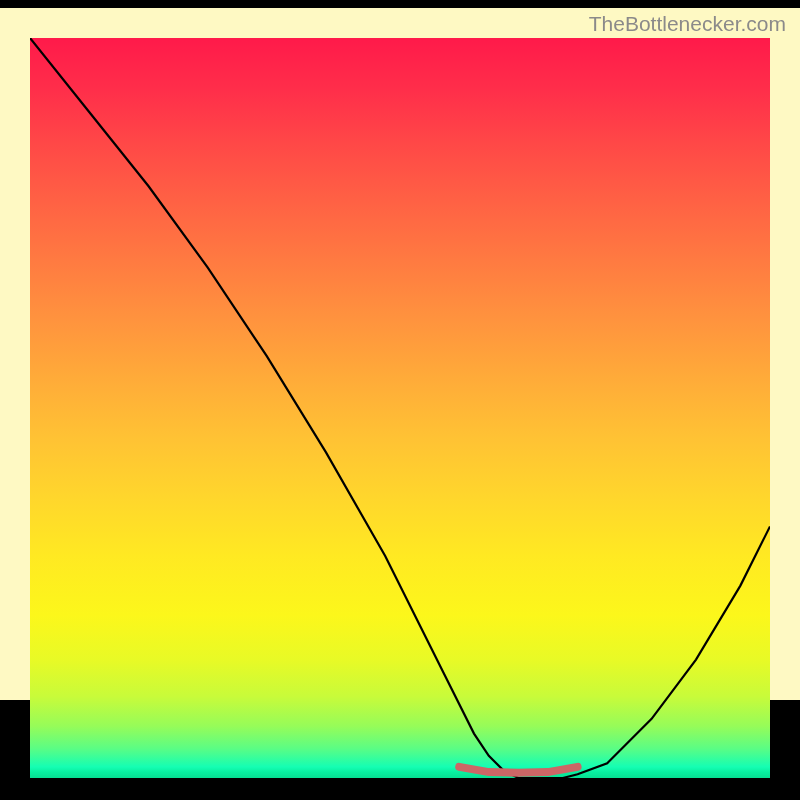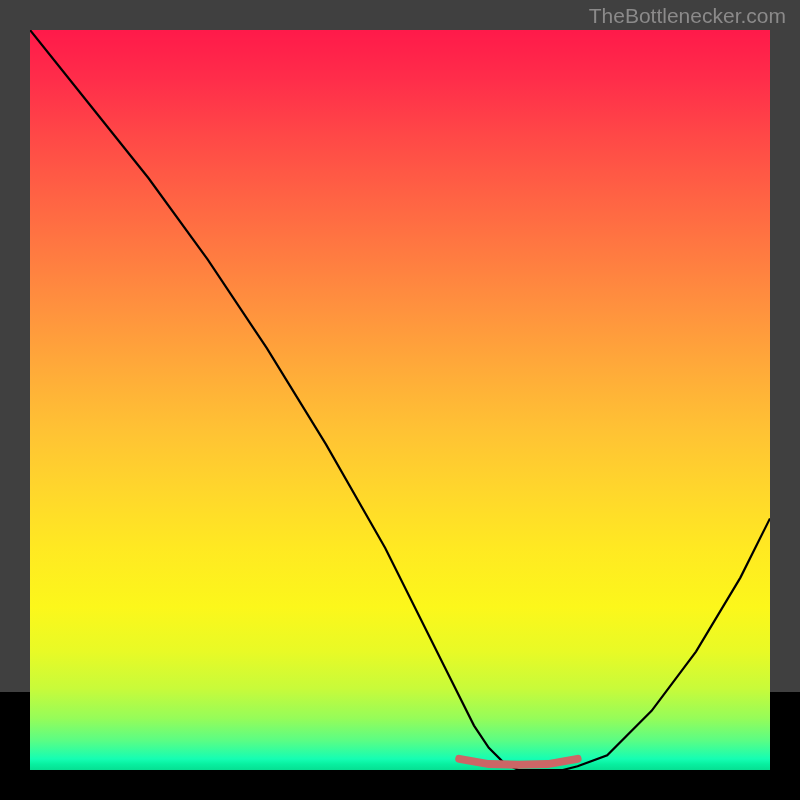--- a/index.html
+++ b/index.html
@@ -8,21 +8,22 @@
     background: #000;
     width: 800px;
     height: 800px;
     overflow: hidden;
     font-family: Arial, sans-serif;
   }
   .container {
     position: relative;
     width: 800px;
     height: 692px;
-    background: #404040;
+    background: #fef9c3;
+    margin-top: 8px;
   }
   .watermark {
     position: absolute;
     top: 4px;
     right: 14px;
     color: #8b8a8a;
     font-size: 21px;
     font-weight: normal;
     z-index: 10;
   }

